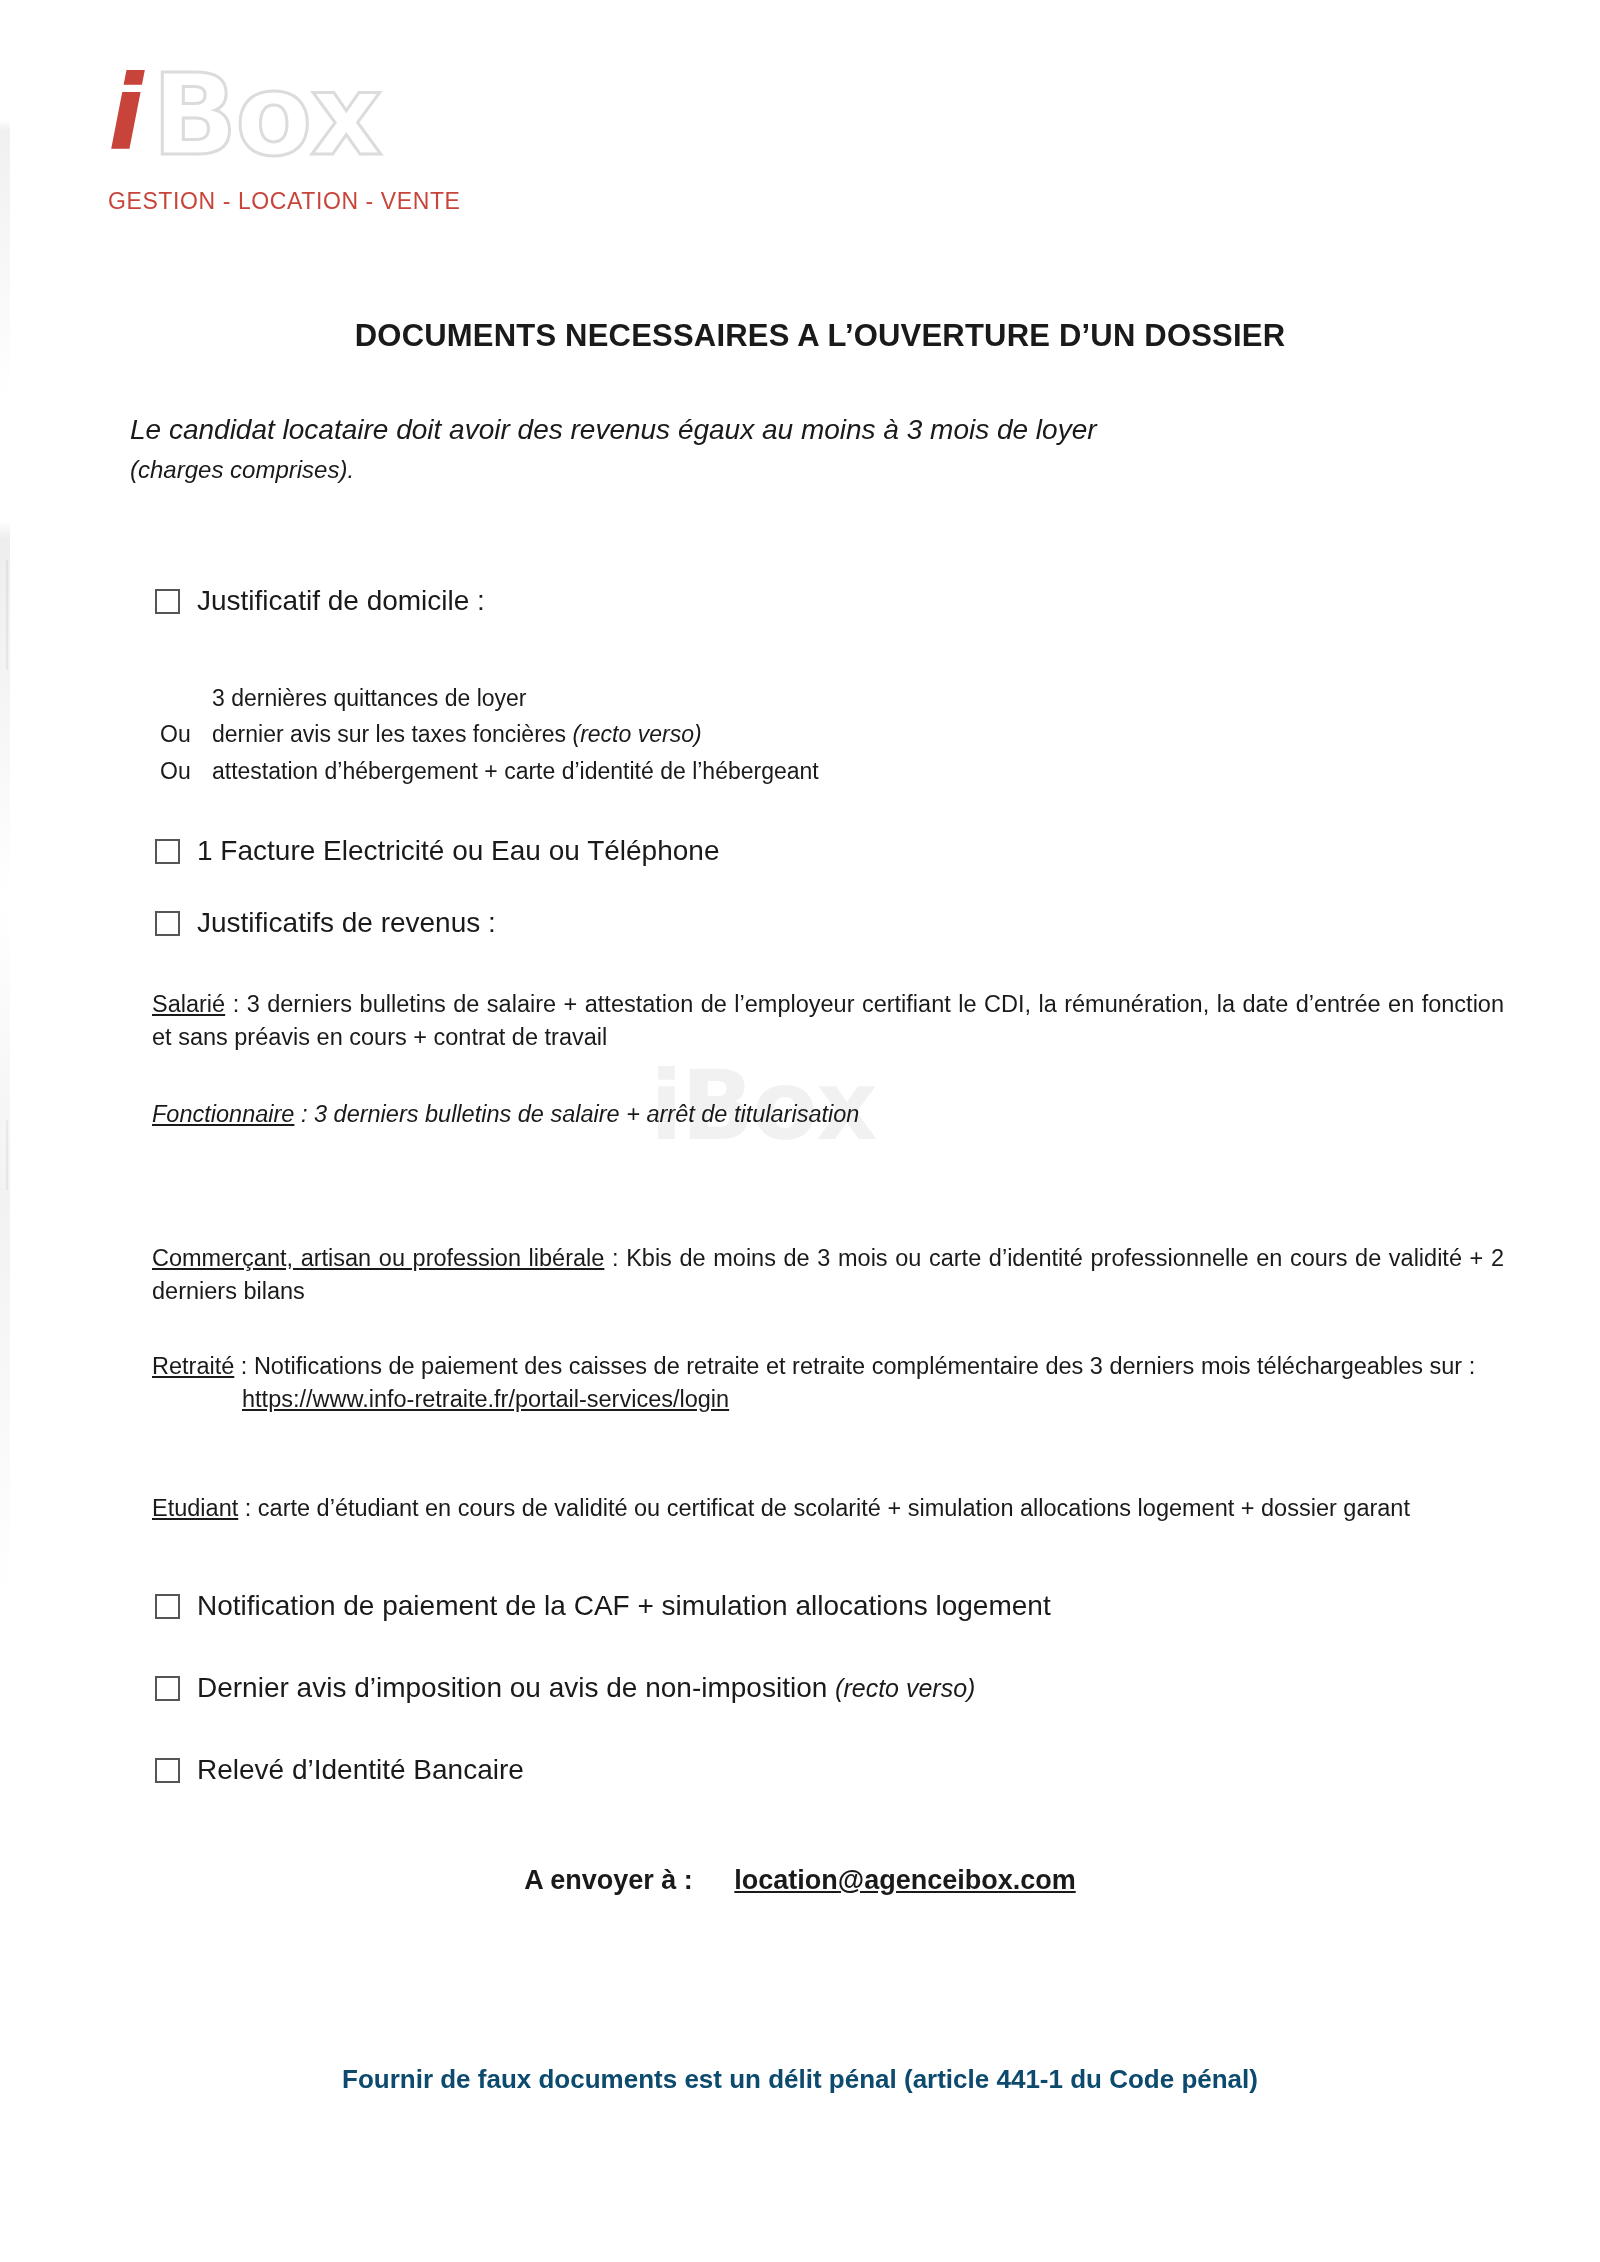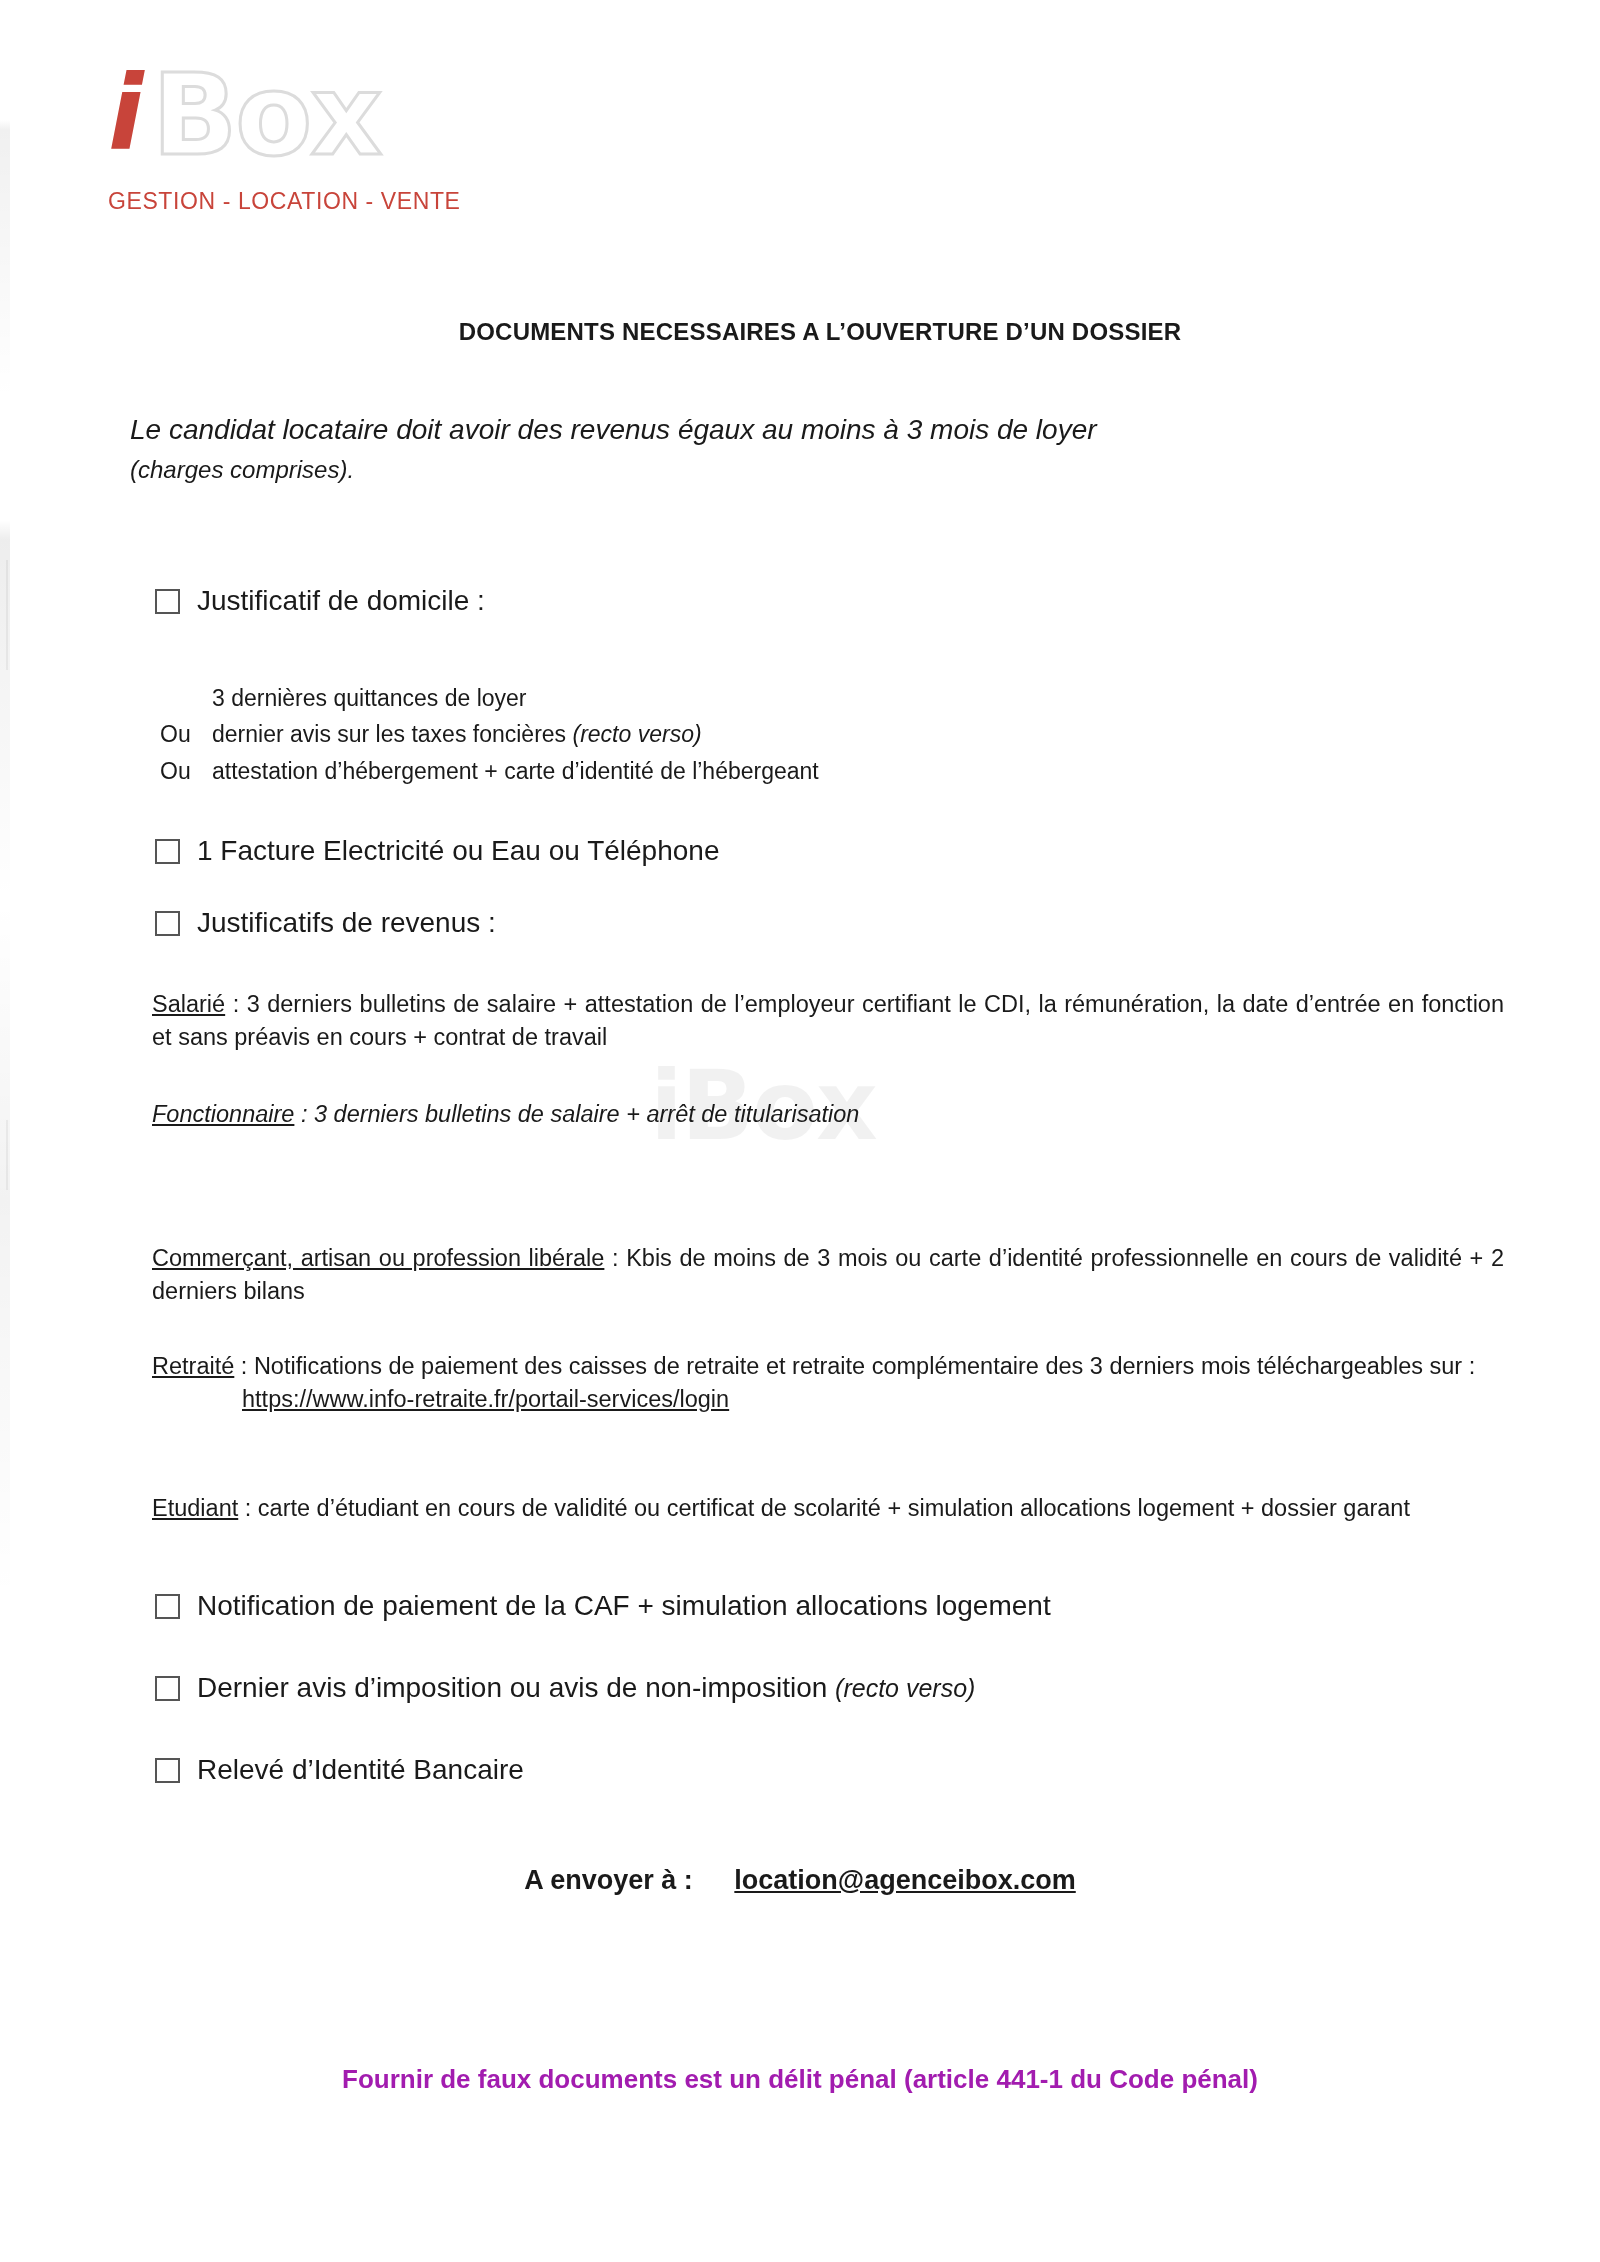--- a/index.html
+++ b/index.html
@@ -98,21 +98,21 @@
     pointer-events: none;
     user-select: none;
   }
 
   
   .doc-title {
     position: absolute;
     left: 0; right: 0;
     top: 318px;
     text-align: center;
-    font-size: 24px;
+    font-size: 31px;
     font-weight: bold;
     letter-spacing: 0.2px;
     padding-left: 40px;
   }
 
   .intro {
     position: absolute;
     left: 130px;
     top: 410px;
     width: 1340px;
@@ -206,21 +206,21 @@
     letter-spacing: 0.3px;
   }
   .phone .num { margin-left: 24px; }
 
   
   .warning {
     position: absolute;
     left: 0; right: 0;
     top: 2060px;
     text-align: center;
-    color: #a21caf;
+    color: #0c4a6e;
     font-weight: bold;
     font-size: 26px;
     line-height: 1.5;
   }
 </style>
 </head>
 <body>
 
 <div class="page">
 

